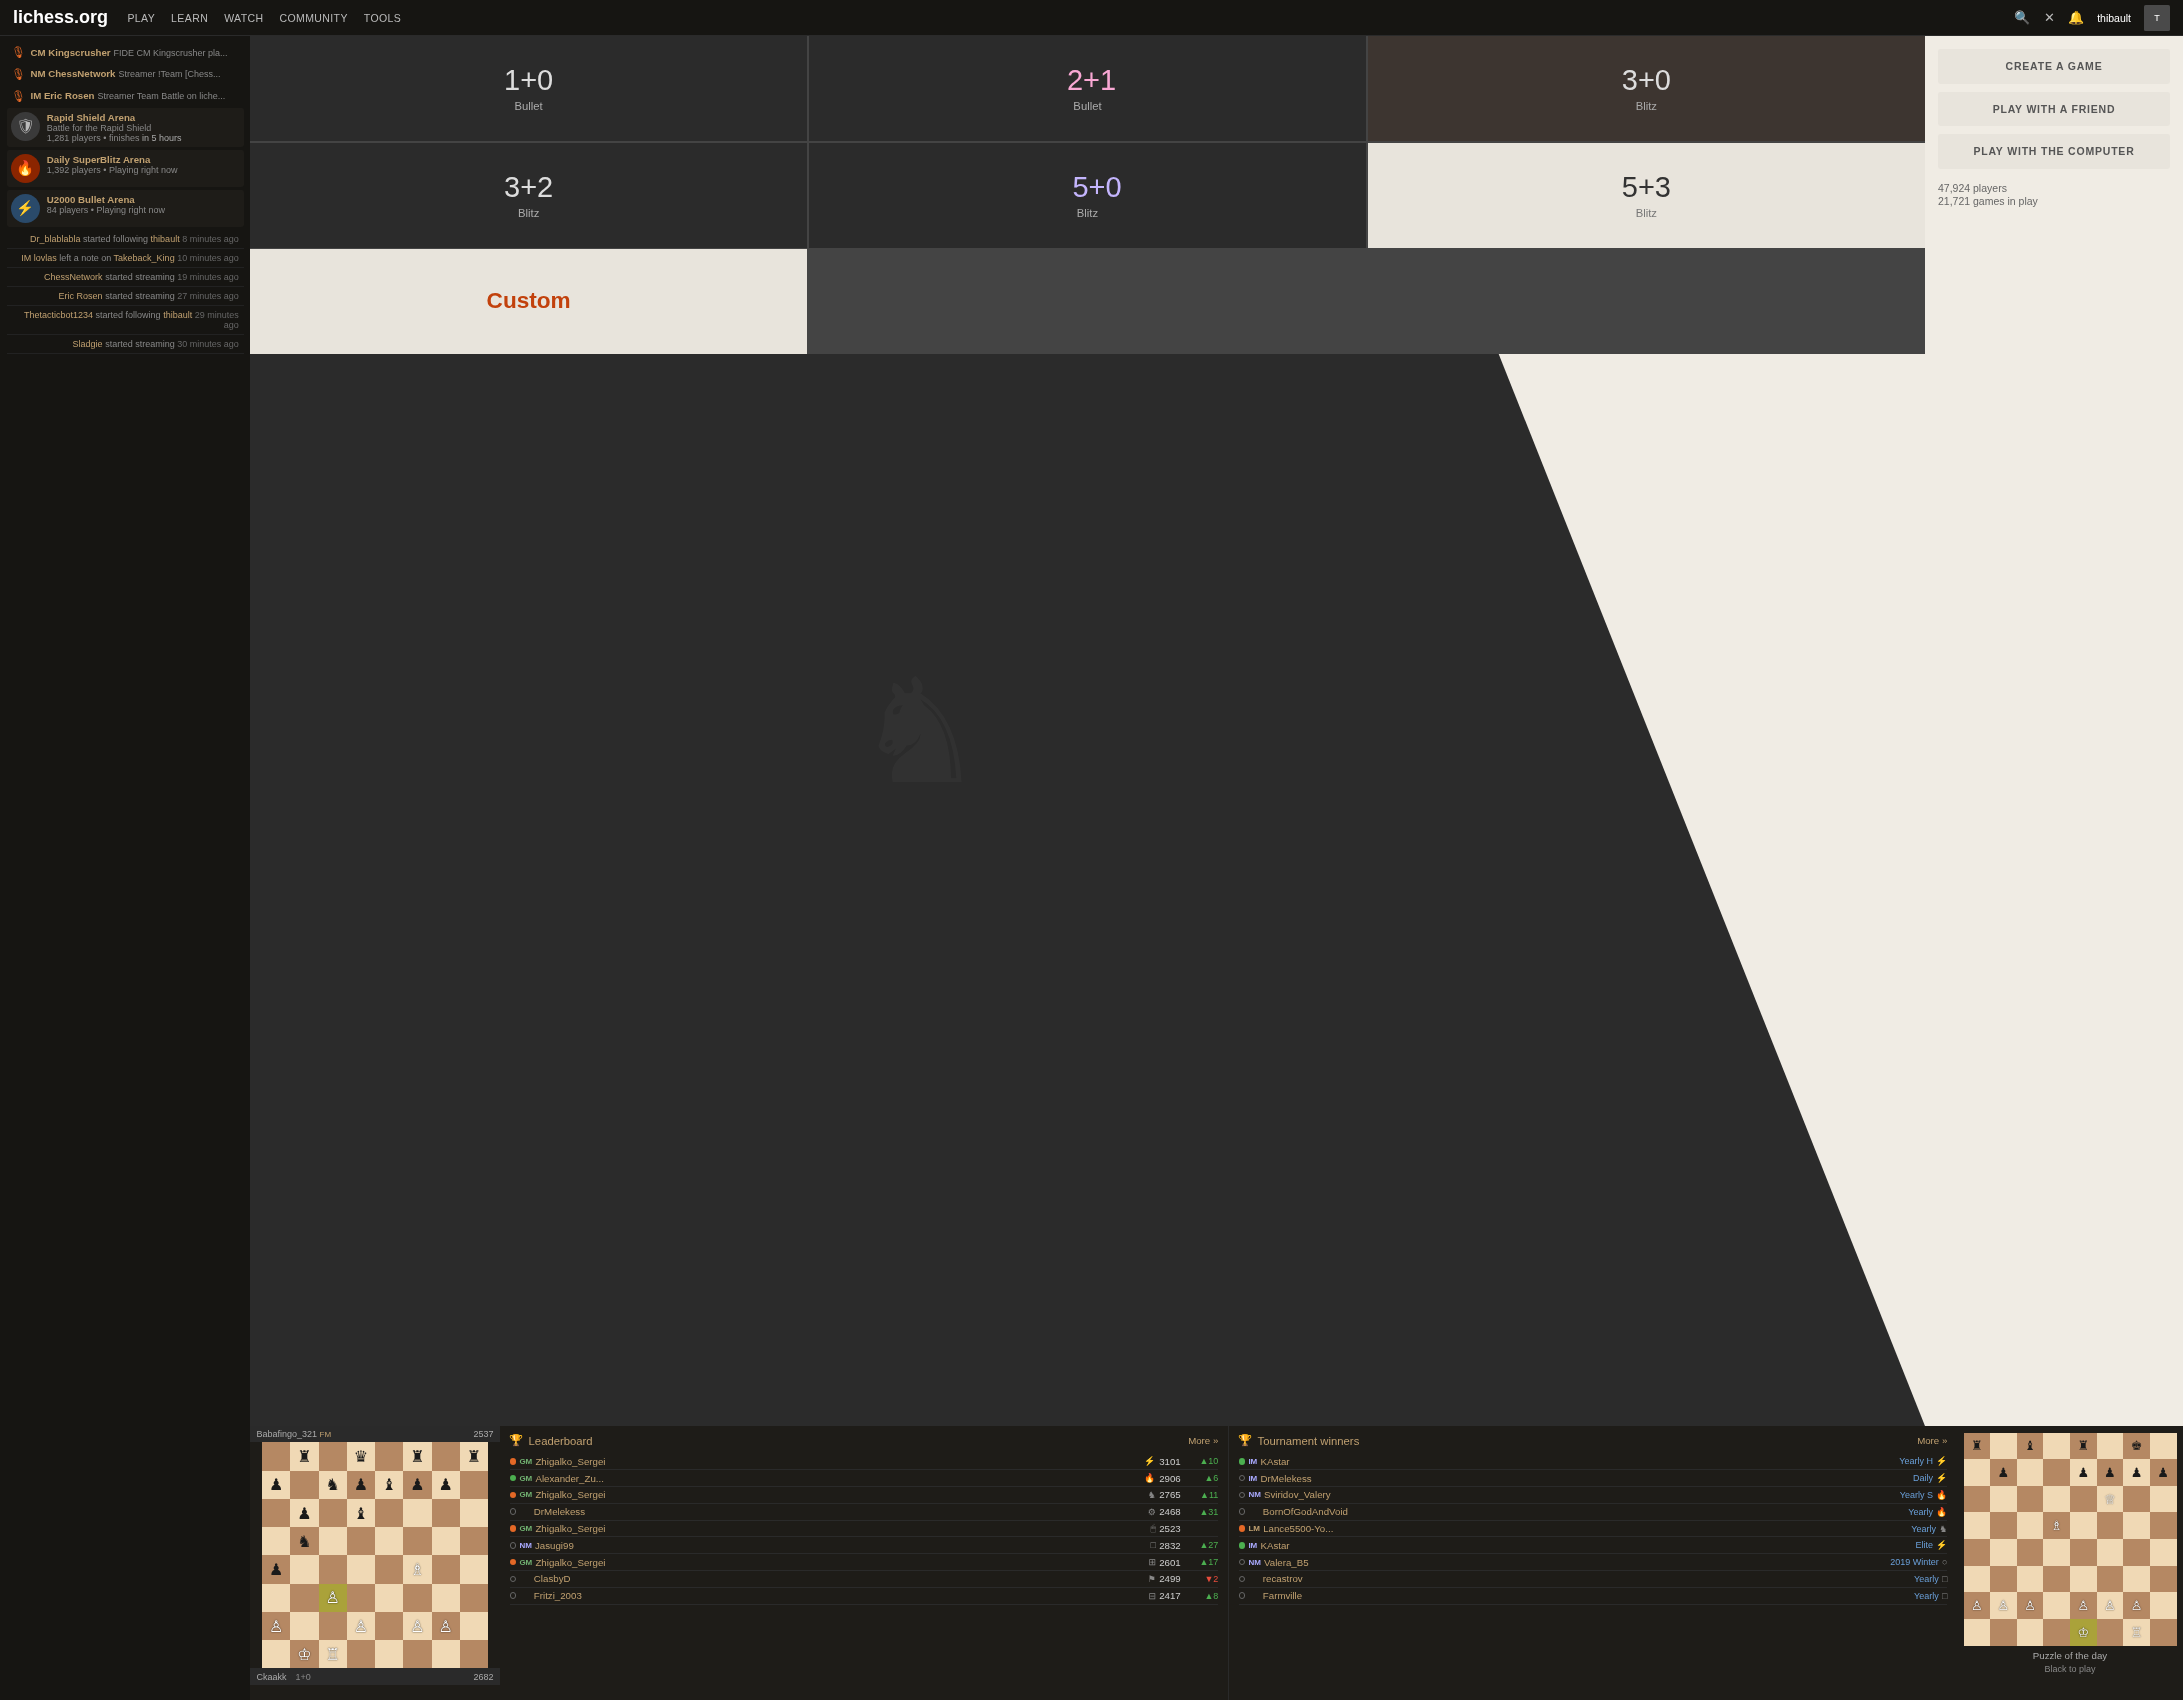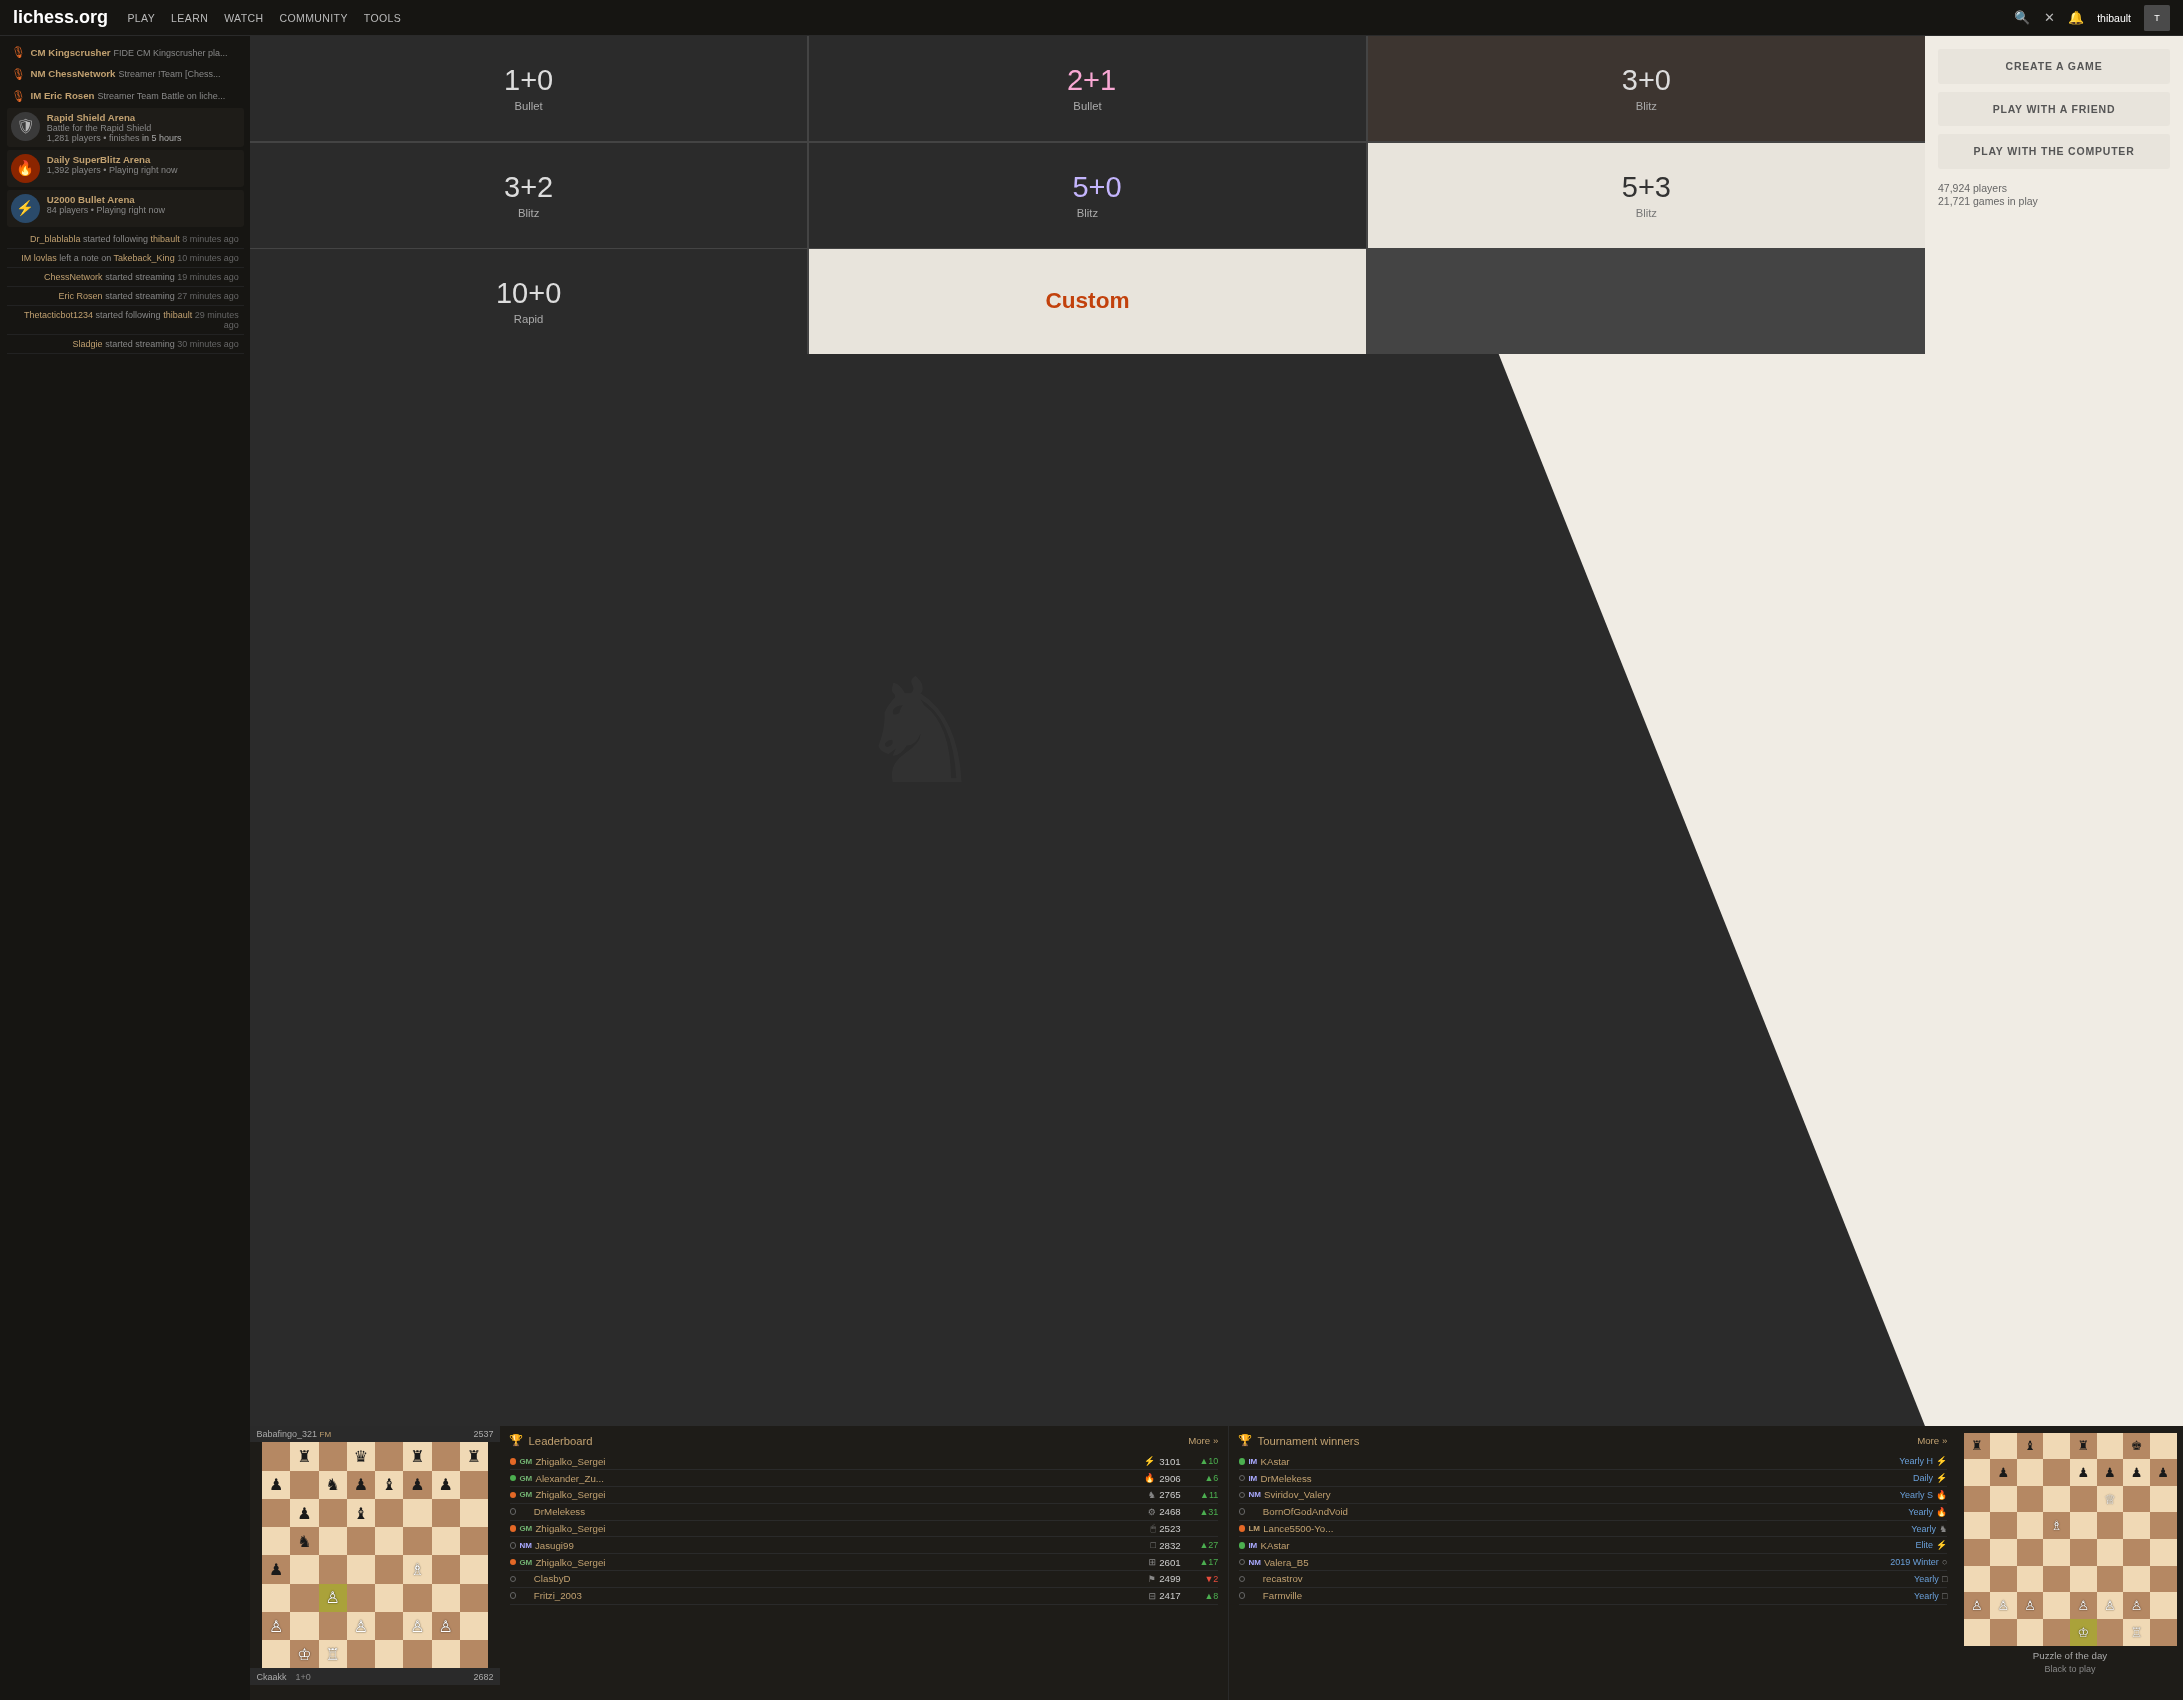--- a/index.html
+++ b/index.html
@@ -197,24 +197,20 @@
           </div>
           <div class="pairing-cell" style="background:#2b2b2b;">
             <div class="pairing-time" style="color:#c4b5fd;margin-left:19px;">5+0</div>
             <div class="pairing-type" style="color:#aaa;">Blitz</div>
           </div>
           <div class="pairing-cell" style="background:#e8e4dc;">
             <div class="pairing-time" style="color:#333;">5+3</div>
             <div class="pairing-type" style="color:#777;">Blitz</div>
           </div>
 
-          <div class="pairing-cell" style="background:#2b2b2b;">
-            <div class="pairing-time" style="color:#ddd;">10+0</div>
-            <div class="pairing-type" style="color:#aaa;">Rapid</div>
-          </div>
           <div class="pairing-cell" style="background:#e8e4dc;">
             <div class="pairing-time" style="color:#c2410c;font-size:22.6px;font-weight:bold;">Custom</div>
           </div>
 
         </div>
       </div>
 
       <div class="right-panel">
         <button class="action-btn">CREATE A GAME</button>
         <button class="action-btn">PLAY WITH A FRIEND</button>

